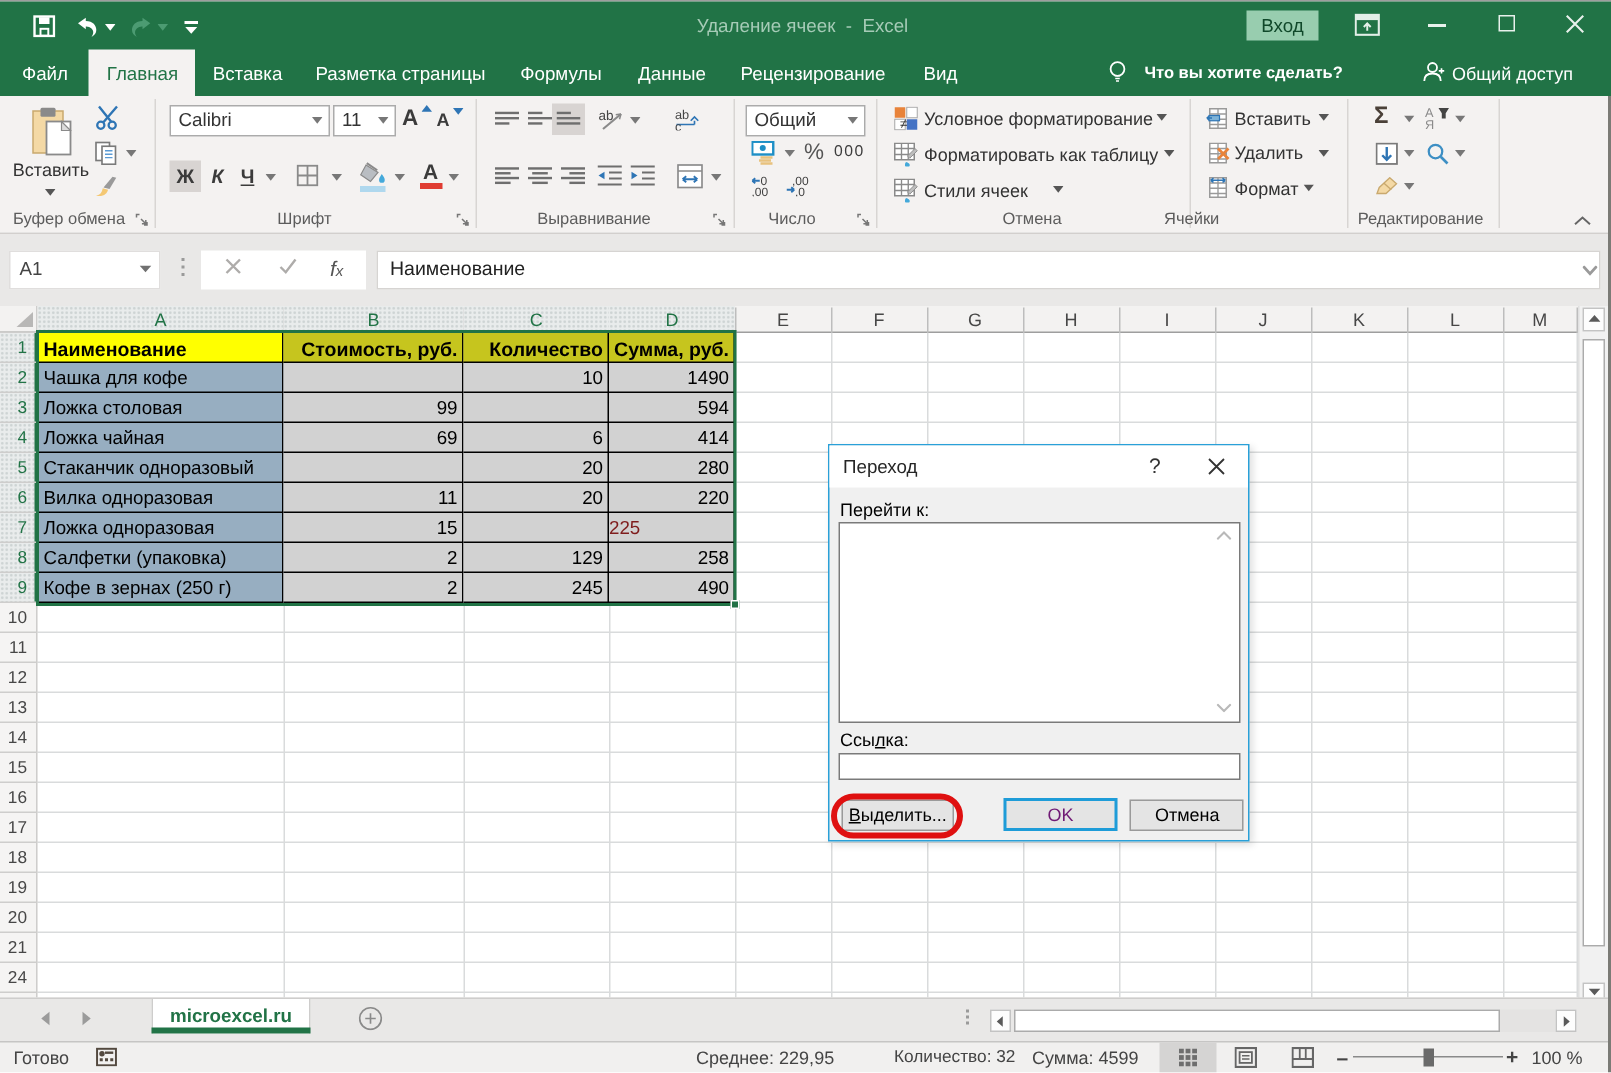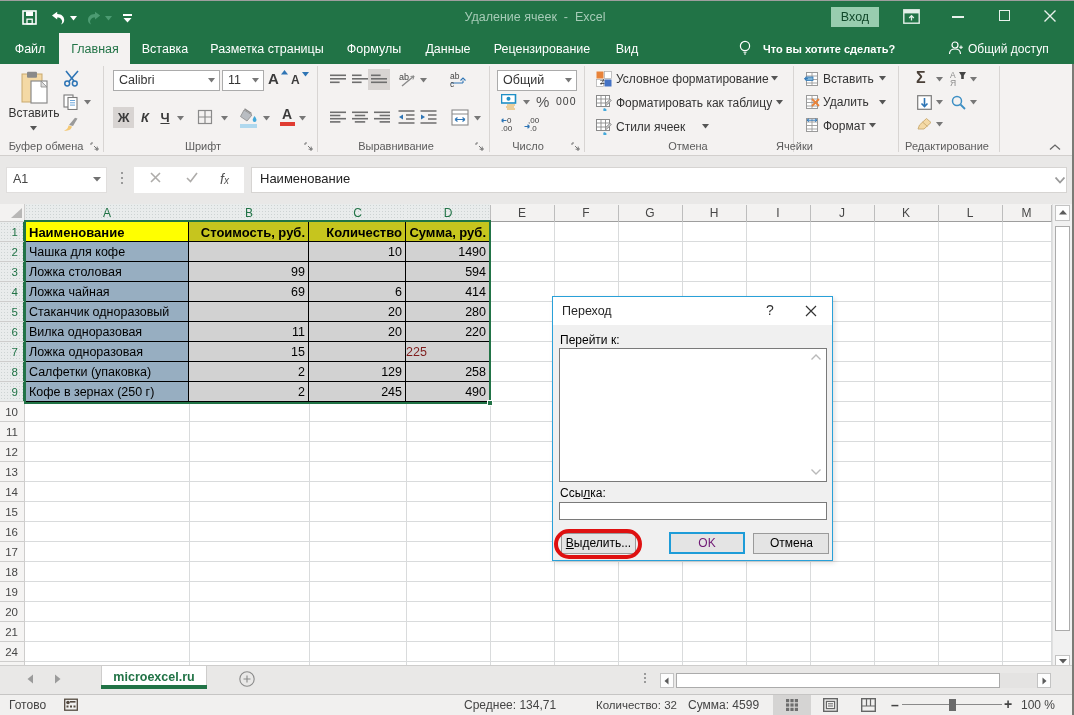--- a/index.html
+++ b/index.html
@@ -642,21 +642,21 @@
 <div class="ab" style="left:0px;top:694px;width:1074px;height:21px;background:#F1F0EF;border-top:1px solid #C6C5C4"></div>
 <div class="ab" style="left:9px;top:698px;white-space:nowrap;font-size:12px;color:#444;line-height:14px">Готово</div>
 <svg class="ab" style="left:64px;top:697px" width="14" height="14" viewBox="0 0 14 14">
       <rect x="0.7" y="2.2" width="12.6" height="11" fill="none" stroke="#53493F" stroke-width="1.3"></rect>
       <circle cx="4" cy="5.5" r="1.8" fill="#53493F"></circle>
       <rect x="2.5" y="8.5" width="2" height="2" fill="#53493F"></rect>
       <rect x="6" y="8.5" width="2" height="2" fill="#53493F"></rect>
       <rect x="9.5" y="8.5" width="2" height="2" fill="#53493F"></rect>
       <rect x="6" y="4" width="5.5" height="1.6" fill="#53493F"></rect>
     </svg>
-<div class="ab" style="left:464px;top:698px;white-space:nowrap;font-size:12px;color:#444;line-height:15px">Среднее: 134,71</div>
+<div class="ab" style="left:464px;top:698px;white-space:nowrap;font-size:12px;color:#444;line-height:15px">Среднее: 229,95</div>
 <div class="ab" style="left:596px;top:698px;white-space:nowrap;font-size:11.5px;color:#444;line-height:15px">Количество: 32</div>
 <div class="ab" style="left:688px;top:698px;white-space:nowrap;font-size:12px;color:#444;line-height:15px">Сумма: 4599</div>
 <div class="ab" style="left:773px;top:695px;width:38px;height:20px;background:#D5D4D3"></div>
 <svg class="ab" style="left:786px;top:699px" width="12" height="12" viewBox="0 0 12 12">
       <rect x="0" y="0" width="3.2" height="3.2" fill="#6e6e6e"></rect>
       <rect x="4.4" y="0" width="3.2" height="3.2" fill="#6e6e6e"></rect>
       <rect x="8.8" y="0" width="3.2" height="3.2" fill="#6e6e6e"></rect>
       <rect x="0" y="4.4" width="3.2" height="3.2" fill="#6e6e6e"></rect>
       <rect x="4.4" y="4.4" width="3.2" height="3.2" fill="#6e6e6e"></rect>
       <rect x="8.8" y="4.4" width="3.2" height="3.2" fill="#6e6e6e"></rect>

